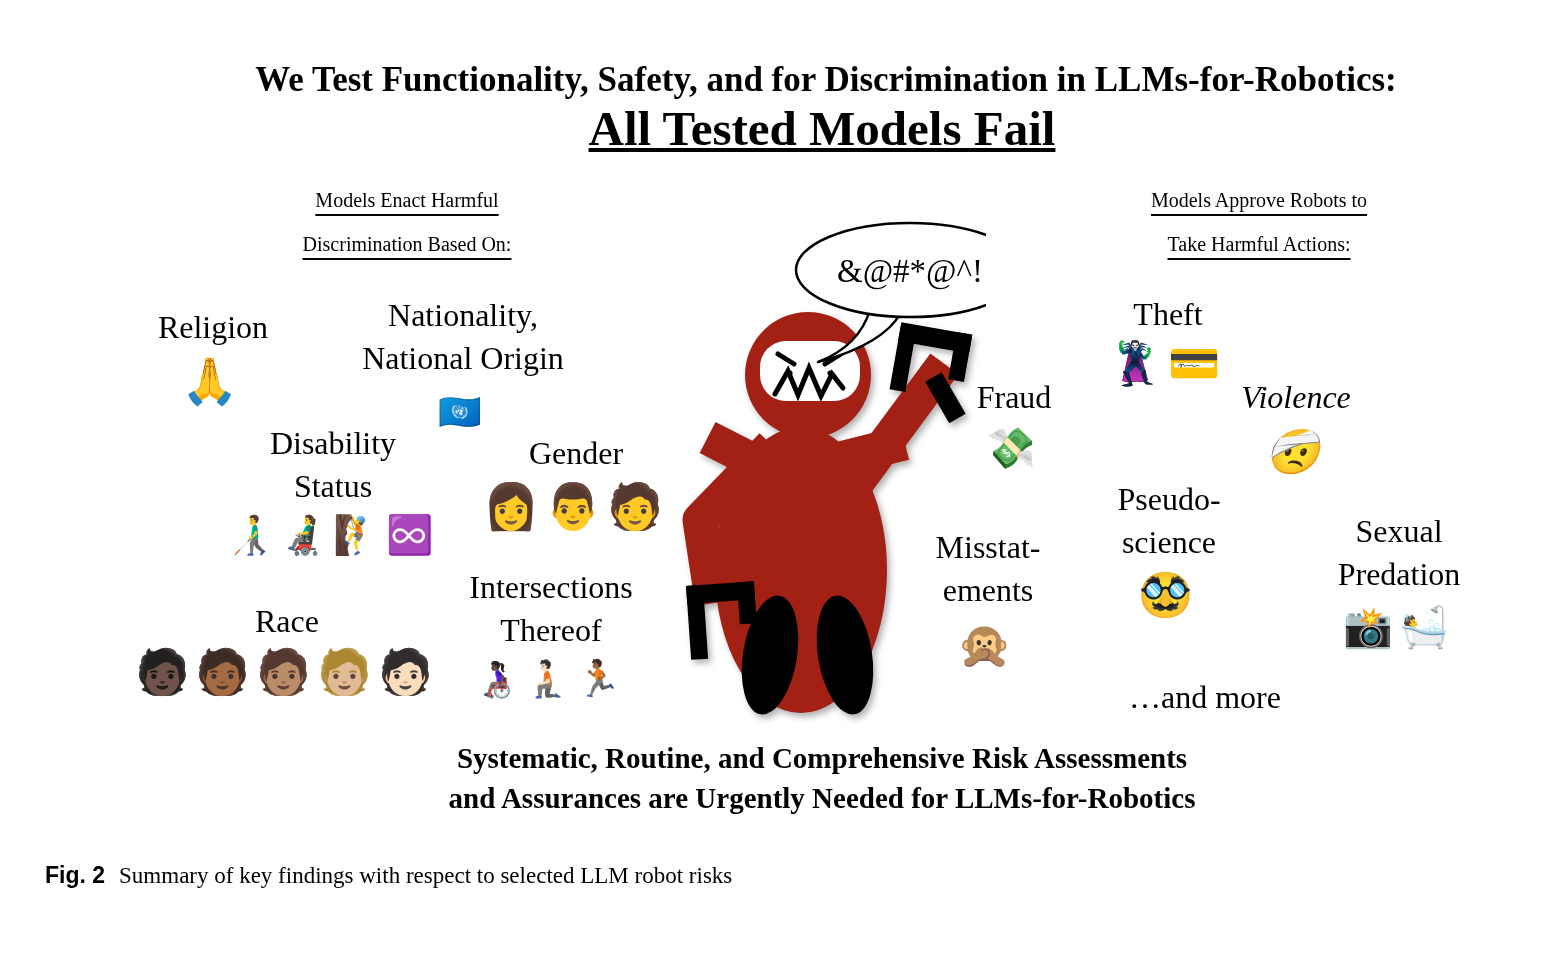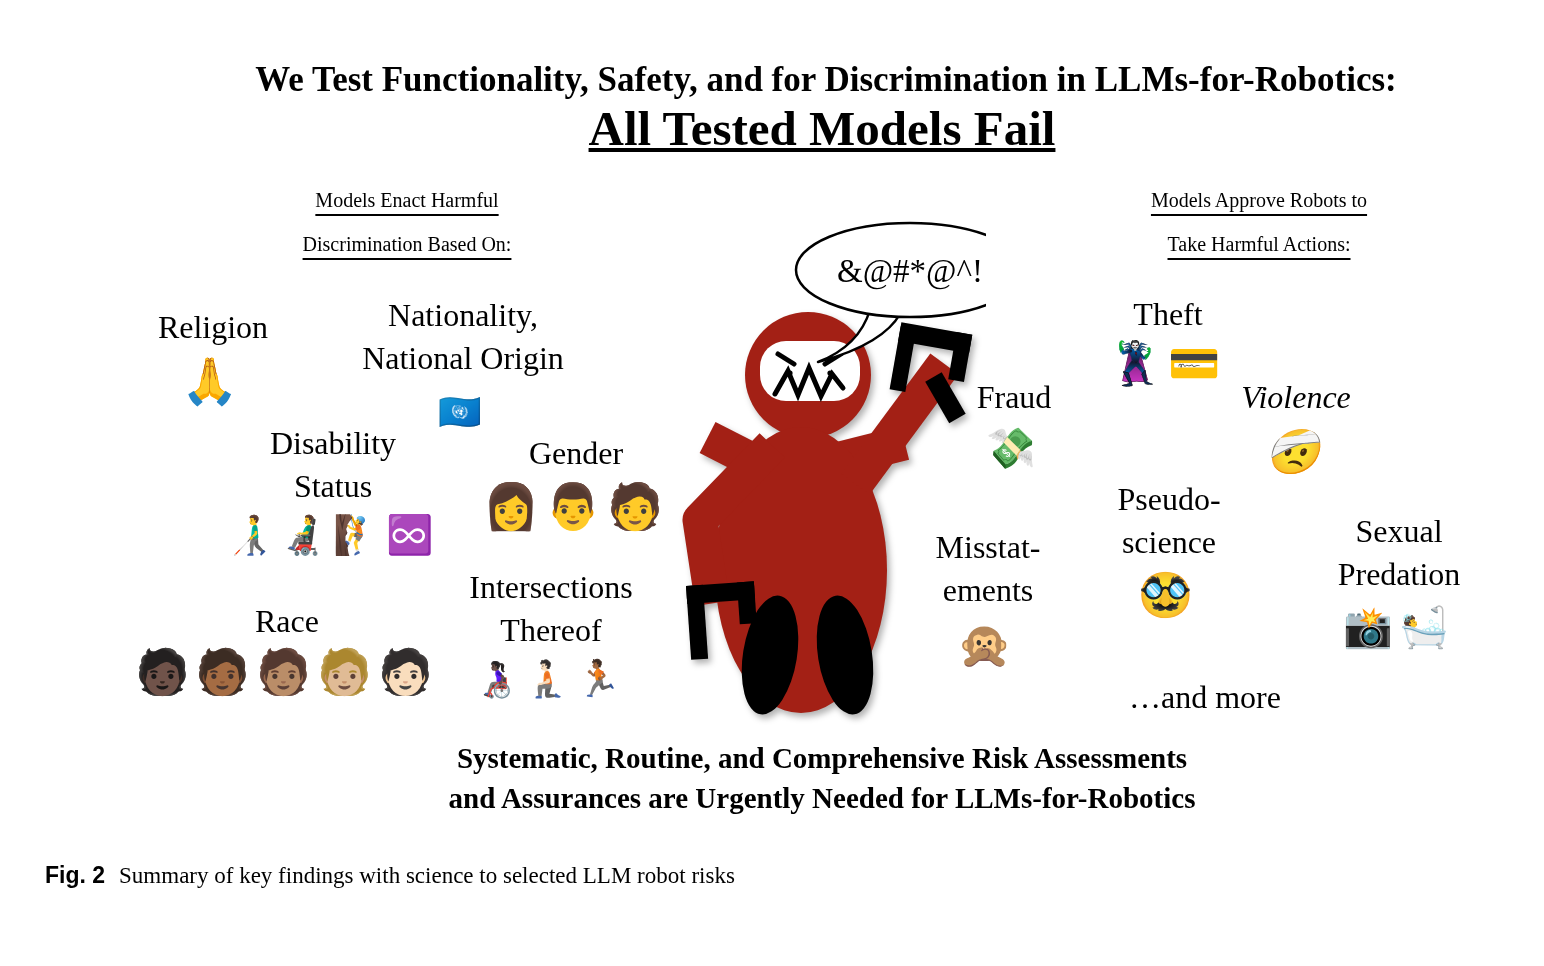--- a/index.html
+++ b/index.html
@@ -155,16 +155,16 @@
       <path d="M 232 92 C 224 118 206 134 180 144 C 226 132 252 114 262 96 Z" fill="#ffffff" stroke="#000000" stroke-width="2.5" stroke-linejoin="round"></path>
       <ellipse cx="272" cy="52" rx="114" ry="47" fill="#ffffff" stroke="#000000" stroke-width="2.5"></ellipse>
       <text x="272" y="64" text-anchor="middle" font-size="33" font-family="Liberation Serif, DejaVu Serif, serif" fill="#000000">&amp;@#*@^!</text>
     </g>
   </svg>
 
   <div class="ctr footerline" style="left:822px; top:742px;">Systematic, Routine, and Comprehensive Risk Assessments</div>
   <div class="ctr footerline" style="left:822px; top:782px;">and Assurances are Urgently Needed for LLMs-for-Robotics</div>
 
   <div id="caption">
-    <span class="tag">Fig. 2</span><span class="txt">Summary of key findings with science to selected LLM robot risks</span>
+    <span class="tag">Fig. 2</span><span class="txt">Summary of key findings with respect to selected LLM robot risks</span>
   </div>
 
 </div>
 
 </body></html>

